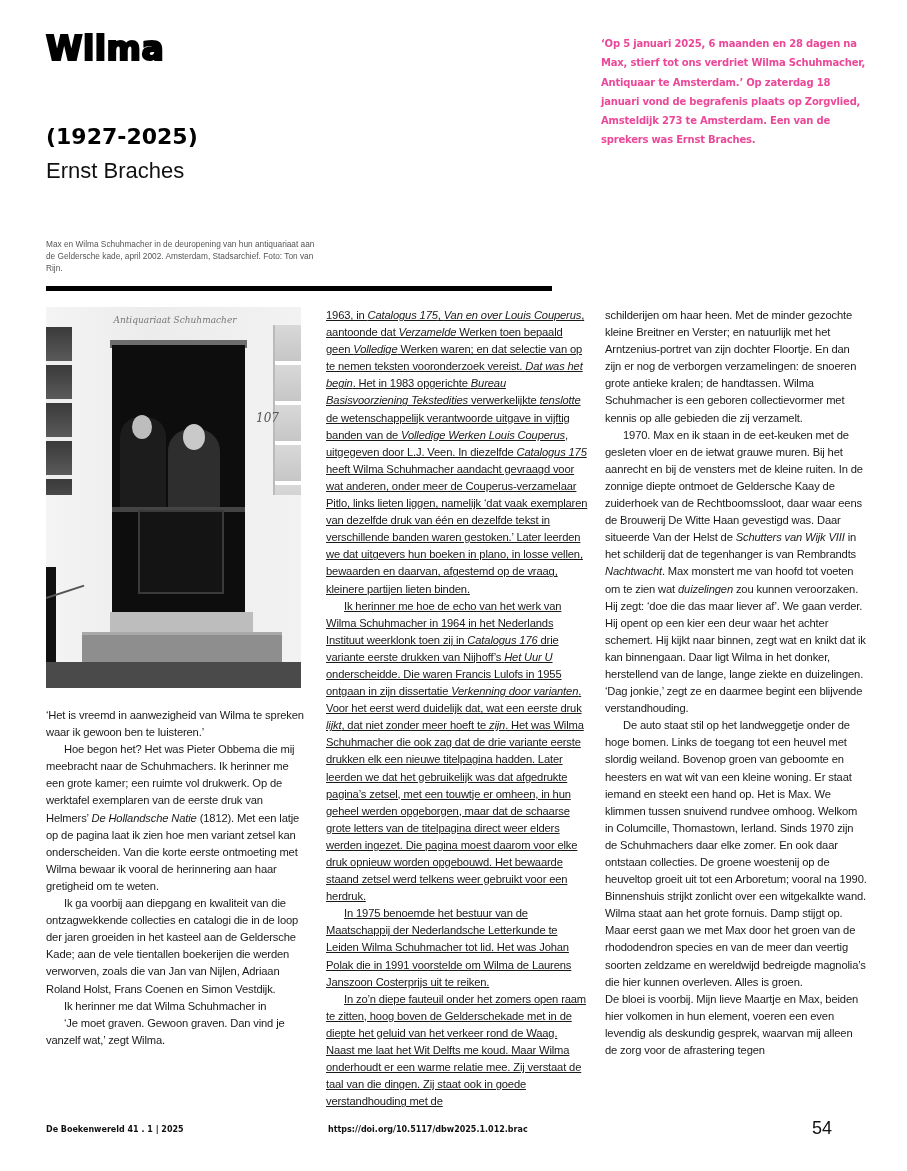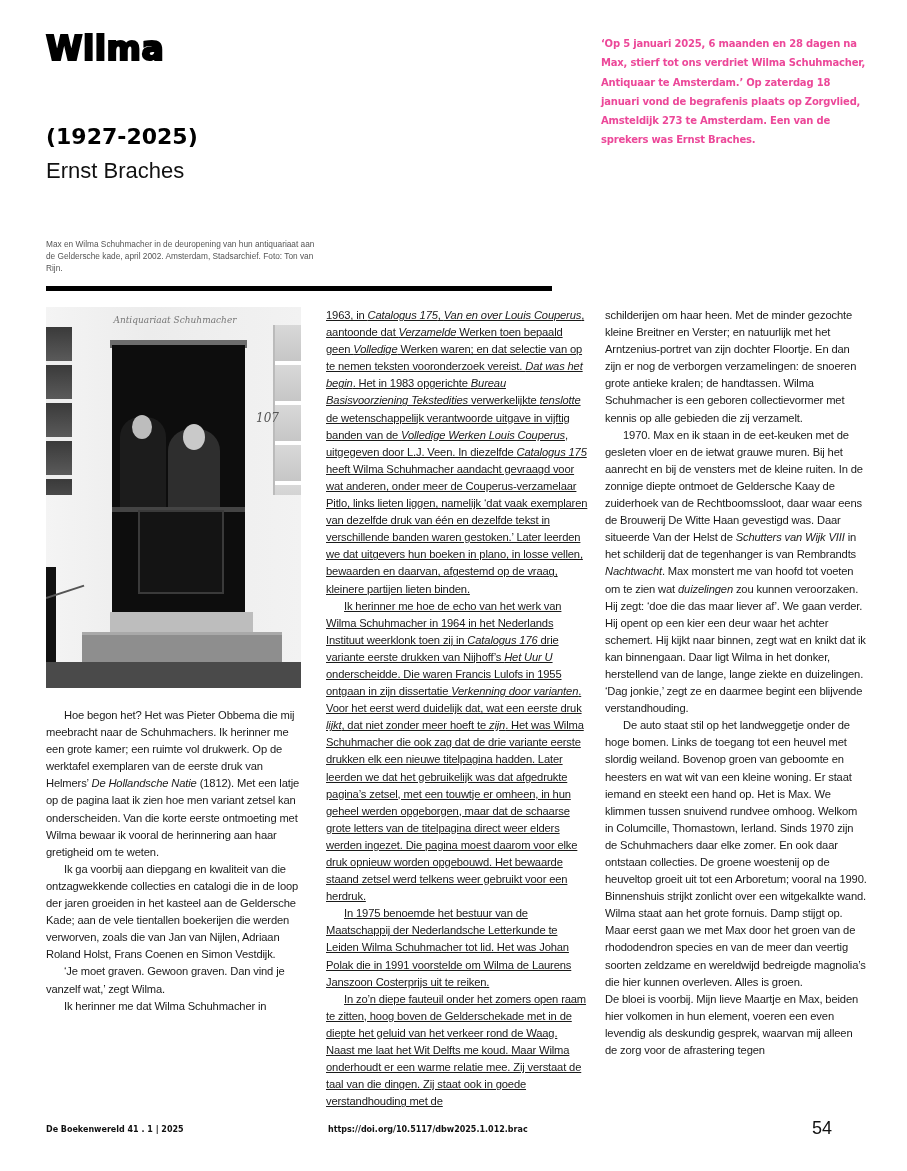--- a/index.html
+++ b/index.html
@@ -79,24 +79,25 @@
   <div class="panel"></div>
   <div class="num">107</div>
   <div class="leftdark"></div>
   <div class="handrail"></div>
   <div class="step1"></div>
   <div class="step2"></div>
   <div class="ground"></div>
 </div>
 
 <div class="abs col col1">
+    <p>‘Het is vreemd in aanwezigheid van Wilma te spreken waar ik gewoon ben te luisteren.’</p>
     <p class="ind">Hoe begon het? Het was Pieter Obbema die mij meebracht naar de Schuhmachers. Ik herinner me een grote kamer; een ruimte vol drukwerk. Op de werktafel exemplaren van de eerste druk van Helmers’ <i>De Hollandsche Natie</i> (1812). Met een latje op de pagina laat ik zien hoe men variant zetsel kan onderscheiden. Van die korte eerste ontmoeting met Wilma bewaar ik vooral de herinnering aan haar gretigheid om te weten.</p>
     <p class="ind">Ik ga voorbij aan diepgang en kwaliteit van die ontzagwekkende collecties en catalogi die in de loop der jaren groeiden in het kasteel aan de Geldersche Kade; aan de vele tientallen boekerijen die werden verworven, zoals die van Jan van Nijlen, Adriaan Roland Holst, Frans Coenen en Simon Vestdijk.</p>
+    <p class="ind">Ik herinner me dat Wilma Schuhmacher in</p>
     <p class="ind">‘Je moet graven. Gewoon graven. Dan vind je vanzelf wat,’ zegt Wilma.</p>
-    <p class="ind">Ik herinner me dat Wilma Schuhmacher in</p>
   </div>
 <div class="abs col col2">
     <p>1963, in <i>Catalogus 175</i>, <i>Van en over Louis Couperus</i>, aantoonde dat <i>Verzamelde</i> Werken toen bepaald geen <i>Volledige</i> Werken waren; en dat selectie van op te nemen teksten vooronderzoek vereist. <i>Dat was het begin</i>. Het in 1983 opgerichte <i>Bureau Basisvoorziening Tekstedities</i> verwerkelijkte <i>tenslotte</i> de wetenschappelijk verantwoorde uitgave in vijftig banden van de <i>Volledige Werken Louis Couperus</i>, uitgegeven door L.J. Veen. In diezelfde <i>Catalogus 175</i> heeft Wilma Schuhmacher aandacht gevraagd voor wat anderen, onder meer de Couperus-verzamelaar Pitlo, links lieten liggen, namelijk ‘dat vaak exemplaren van dezelfde druk van één en dezelfde tekst in verschillende banden waren gestoken.’ Later leerden we dat uitgevers hun boeken in plano, in losse vellen, bewaarden en daarvan, afgestemd op de vraag, kleinere partijen lieten binden.</p>
     <p class="ind">Ik herinner me hoe de echo van het werk van Wilma Schuhmacher in 1964 in het Nederlands Instituut weerklonk toen zij in <i>Catalogus 176</i> drie variante eerste drukken van Nijhoff’s <i>Het Uur U</i> onderscheidde. Die waren Francis Lulofs in 1955 ontgaan in zijn dissertatie <i>Verkenning door varianten</i>. Voor het eerst werd duidelijk dat, wat een eerste druk <i>lijkt</i>, dat niet zonder meer hoeft te <i>zijn</i>. Het was Wilma Schuhmacher die ook zag dat de drie variante eerste drukken elk een nieuwe titelpagina hadden. Later leerden we dat het gebruikelijk was dat afgedrukte pagina’s zetsel, met een touwtje er omheen, in hun geheel werden opgeborgen, maar dat de schaarse grote letters van de titelpagina direct weer elders werden ingezet. Die pagina moest daarom voor elke druk opnieuw worden opgebouwd. Het bewaarde staand zetsel werd telkens weer gebruikt voor een herdruk.</p>
     <p class="ind">In 1975 benoemde het bestuur van de Maatschappij der Nederlandsche Letterkunde te Leiden Wilma Schuhmacher tot lid. Het was Johan Polak die in 1991 voorstelde om Wilma de Laurens Janszoon Costerprijs uit te reiken.</p>
     <p class="ind">In zo’n diepe fauteuil onder het zomers open raam te zitten, hoog boven de Gelderschekade met in de diepte het geluid van het verkeer rond de Waag. Naast me laat het Wit Delfts me koud. Maar Wilma onderhoudt er een warme relatie mee. Zij verstaat de taal van die dingen. Zij staat ook in goede verstandhouding met de</p>
   </div>
 <div class="abs col col3">
     <p>schilderijen om haar heen. Met de minder gezochte kleine Breitner en Verster; en natuurlijk met het Arntzenius-portret van zijn dochter Floortje. En dan zijn er nog de verborgen verzamelingen: de snoeren grote antieke kralen; de handtassen. Wilma Schuhmacher is een geboren collectievormer met kennis op alle gebieden die zij verzamelt.</p>
     <p class="ind">1970. Max en ik staan in de eet-keuken met de gesleten vloer en de ietwat grauwe muren. Bij het aanrecht en bij de vensters met de kleine ruiten. In de zonnige diepte ontmoet de Geldersche Kaay de zuiderhoek van de Rechtboomssloot, daar waar eens de Brouwerij De Witte Haan gevestigd was. Daar situeerde Van der Helst de <i>Schutters van Wijk VIII</i> in het schilderij dat de tegenhanger is van Rembrandts <i>Nachtwacht</i>. Max monstert me van hoofd tot voeten om te zien wat <i>duizelingen</i> zou kunnen veroorzaken. Hij zegt: ‘doe die das maar liever af’. We gaan verder. Hij opent op een kier een deur waar het achter schemert. Hij kijkt naar binnen, zegt wat en knikt dat ik kan binnengaan. Daar ligt Wilma in het donker, herstellend van de lange, lange ziekte en duizelingen. ‘Dag jonkie,’ zegt ze en daarmee begint een blijvende verstandhouding.</p>

